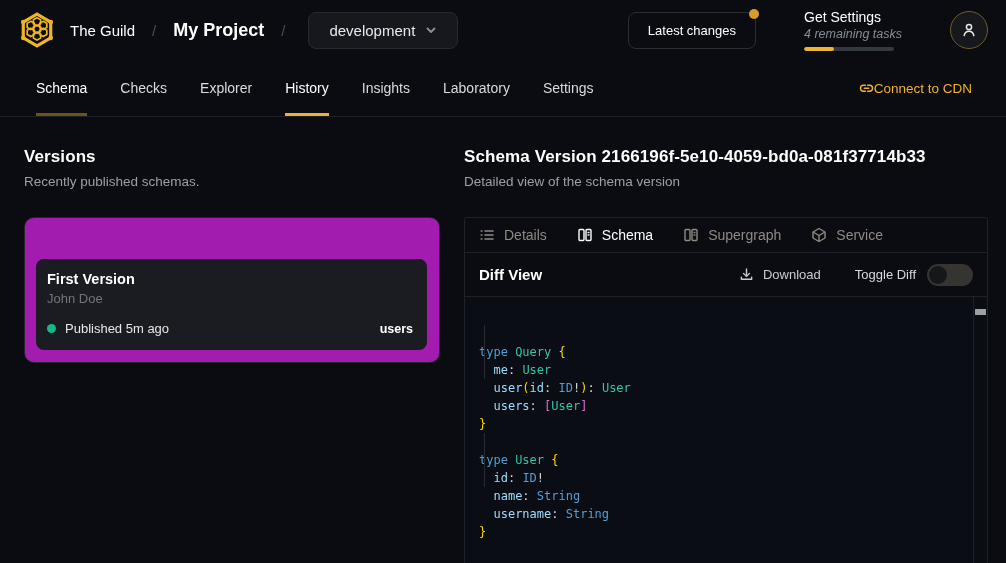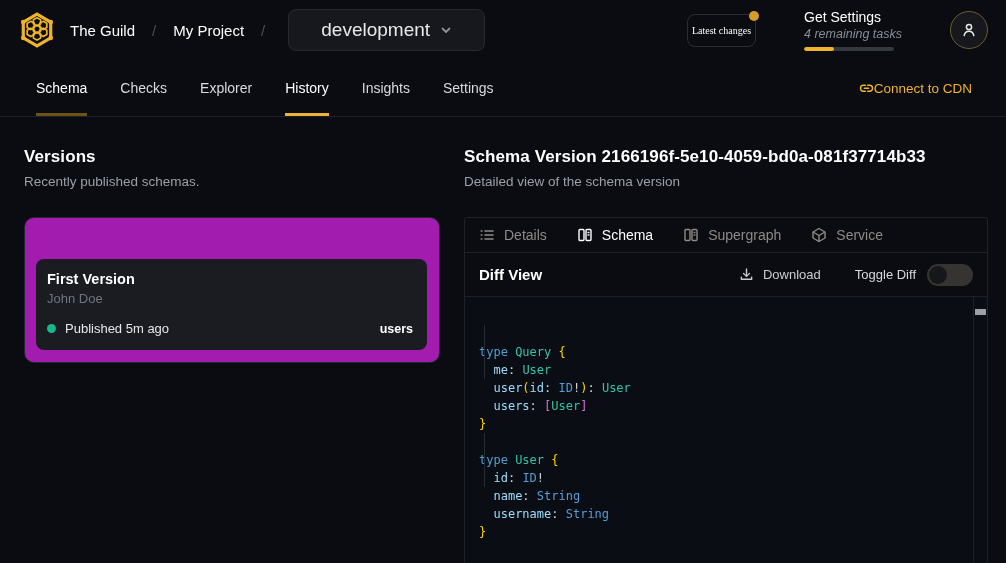--- a/index.html
+++ b/index.html
@@ -10,32 +10,32 @@
     font-family:"Liberation Sans", sans-serif;
     -webkit-font-smoothing:antialiased;
   }
   svg { display:block; }
 
   
   .header { height:60px; display:flex; align-items:center; padding:0 18px; }
   .logo { width:38px; height:38px; color:#f0b429; flex:0 0 auto; }
   .brand { margin-left:14px; font-size:15px; font-weight:500; color:#ffffff; }
   .crumb-sep { margin:0 17px; color:#4a4f57; font-size:15px; }
-  .project-name { font-size:15px; font-weight:400; color:#ffffff; }
+  .project-name { font-size:18px; font-weight:700; color:#ffffff; }
   .target-select {
     margin-left:6px; display:flex; align-items:center; gap:10px;
     background:#16181e; border:1px solid #262931; border-radius:8px;
-    padding:9px 32px; font-size:19px; color:#e8e9ea; cursor:pointer;
+    padding:9px 20px; font-size:15px; color:#e8e9ea; cursor:pointer;
   }
   .target-select .chev { color:#8a8f97; }
   .header-spacer { flex:1; }
   .latest-changes {
     position:relative; background:transparent; border:1px solid #2a2d35;
-    border-radius:8px; padding:10px 4px; font-size:10px; color:#ffffff;
-    font-family:Liberation Serif, serif; cursor:pointer;
+    border-radius:8px; padding:10px 19px; font-size:13px; color:#ffffff;
+    font-family:Liberation Sans, sans-serif; cursor:pointer;
   }
   .notif-dot {
     position:absolute; top:-4px; right:-4px; width:10px; height:10px;
     border-radius:50%; background:#d79a2b;
   }
   .get-started { margin-left:48px; }
   .gs-title { font-size:14px; color:#ffffff; }
   .gs-sub { font-size:12.5px; color:#878d96; margin-top:2px;font-style:italic; }
   .gs-bar { margin-top:6px; width:90px; height:4px; border-radius:2px; background:#34383f; overflow:hidden; }
   .gs-fill { height:100%; background:#efb32e; border-radius:2px; }
@@ -206,20 +206,21 @@
     </span>
   </div>
 </header>
 
 <nav class="nav">
   <div class="nav-tab dim-underline">Schema</div>
   <div class="nav-tab">Checks</div>
   <div class="nav-tab">Explorer</div>
   <div class="nav-tab active">History</div>
   <div class="nav-tab">Insights</div>
+  <div class="nav-tab">Laboratory</div>
   <div class="nav-tab">Settings</div>
   <div class="cdn-link">
     <span>
       <svg width="15" height="15" viewBox="0 0 16 16" fill="none" stroke="currentColor" stroke-width="1.5" stroke-linecap="round">
         <path d="M6.8 4.6 H4.8 a3.2 3.2 0 0 0 0 6.4 h2"></path>
         <path d="M9.2 4.6 h2 a3.2 3.2 0 0 1 0 6.4 h-2"></path>
         <line x1="5.6" y1="7.8" x2="10.4" y2="7.8"></line>
       </svg>
     </span>
     <span>Connect to CDN</span>

